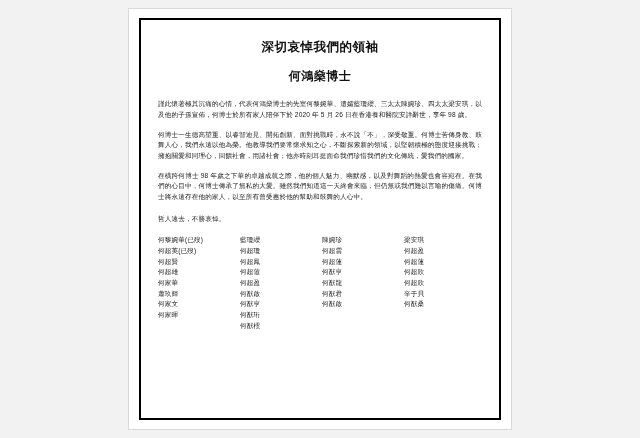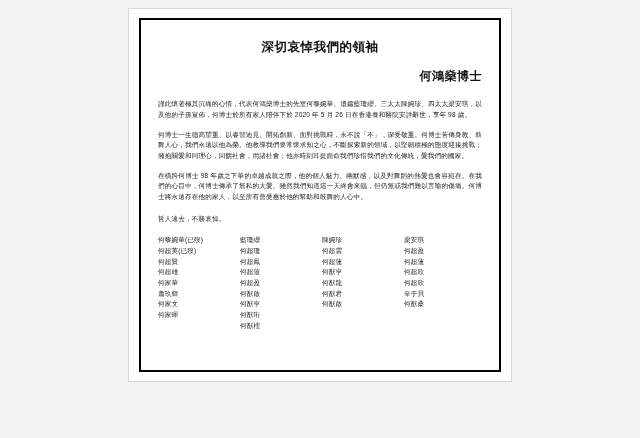--- a/index.html
+++ b/index.html
@@ -19,21 +19,21 @@
     height: 438px;
     background: #f2f2f2;
     box-sizing: border-box;
   }
   
   .notice-outer {
     position: absolute;
     left: 128px;
     top: 8px;
     width: 384px;
-    height: 374px;
+    height: 422px;
     background: #ffffff;
     border: 1px solid #d8d8d8;
     box-sizing: border-box;
   }
   .notice-inner {
     position: absolute;
     left: 10px;
     top: 9px;
     right: 10px;
     bottom: 9px;
@@ -46,21 +46,21 @@
   .title {
     text-align: center;
     font-size: 12.5px;
     font-weight: bold;
     color: #111111;
     letter-spacing: 0.5px;
     margin: 6px 0 14px 0;
     line-height: 1.2;
   }
   .subtitle {
-    text-align: right;
+    text-align: center;
     font-size: 12px;
     font-weight: bold;
     color: #111111;
     letter-spacing: 0.5px;
     margin: 0 0 16px 0;
     line-height: 1.2;
   }
   .para {
     font-size: 6.6px;
     line-height: 1.62;

